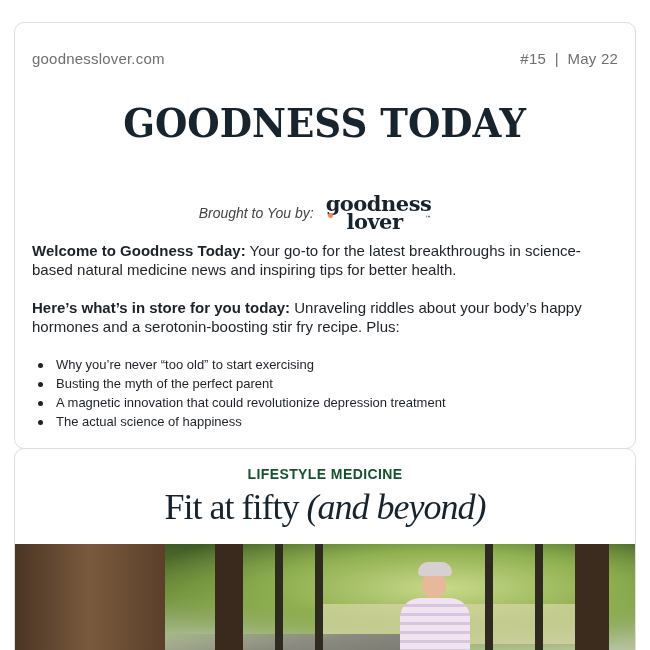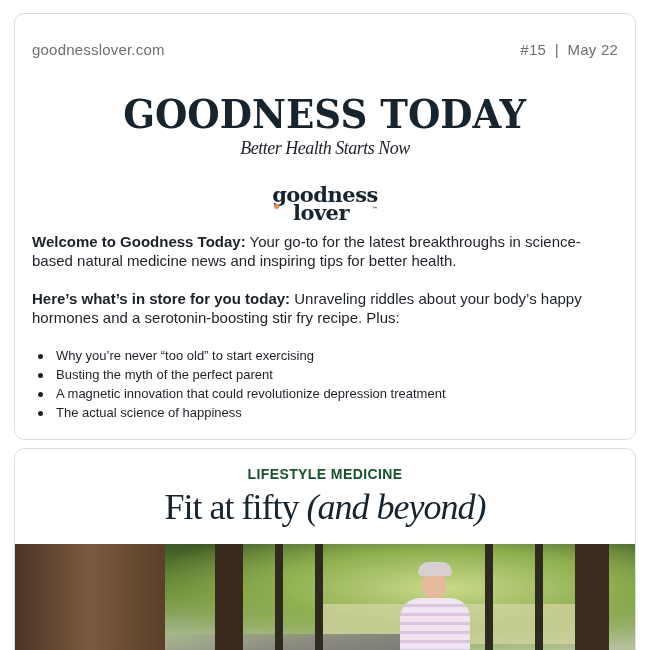--- a/index.html
+++ b/index.html
@@ -2,21 +2,21 @@
 <html><head>
 <meta charset="utf-8">
 <style>
   * { box-sizing: border-box; margin: 0; padding: 0; }
   html, body { width: 650px; height: 650px; overflow: hidden; background: #ffffff; }
   body { font-family: "Liberation Sans", sans-serif; color: #1d2228; position: relative; }
   .card {
     position: absolute; left: 14px; width: 622px;
     border: 1px solid #dedede; border-radius: 10px; background: #fff;
   }
-  .card1 { top: 13px; height: 427px; }
+  .card1 { top: 22px; height: 427px; }
   .card2 { top: 448px; height: 220px; overflow: hidden; }
   .meta-row { position: absolute; top: 27px; left: 17px; right: 17px; display: flex; justify-content: space-between;
     font-size: 15px; color: #6f6f6f; letter-spacing: 0.2px; }
   .masthead { position: absolute; top: 76px; left: 0; right: 0; text-align: center; }
   .title {
     font-family: "DejaVu Serif", serif; font-size: 40px; font-weight: bold; letter-spacing: 0px;
     color: #17232d; line-height: 48px; transform: scaleX(0.93); display: inline-block; position: relative;
   }
   .tagline { font-family: "Liberation Serif", serif; font-style: italic; font-size: 18px; color: #1d2228;
     margin-top: 0px; letter-spacing: -0.5px; }
@@ -64,24 +64,24 @@
     <span>goodnesslover.com</span>
     <span>
       <span>#15</span>
       &nbsp;<span>|</span>&nbsp;
       <span>May 22</span>
     </span>
   </div>
 
   <div class="masthead">
     <div class="title">GOODNESS TODAY</div>
-    <div class="tagline">Better Health Starts Now</div>
   </div>
 
   <div class="brought">
+    <span class="brought-label">Brought to You by:</span>
     <div class="logo">
       <span class="l1">goodness</span>
       <span class="l2">lover</span>
       <span class="tm">™</span>
       <span class="odot"></span>
     </div>
   </div>
 
   <p class="para p1">
     <b>Welcome to Goodness Today:</b><span> Your go-to for the latest breakthroughs in science-based natural medicine news and inspiring tips for better health.</span>

